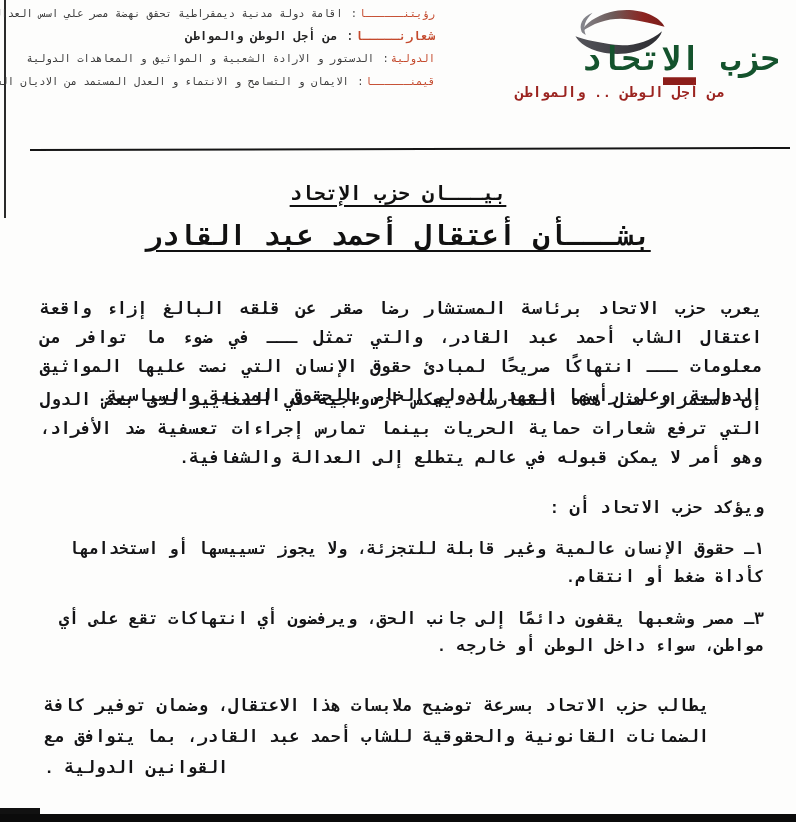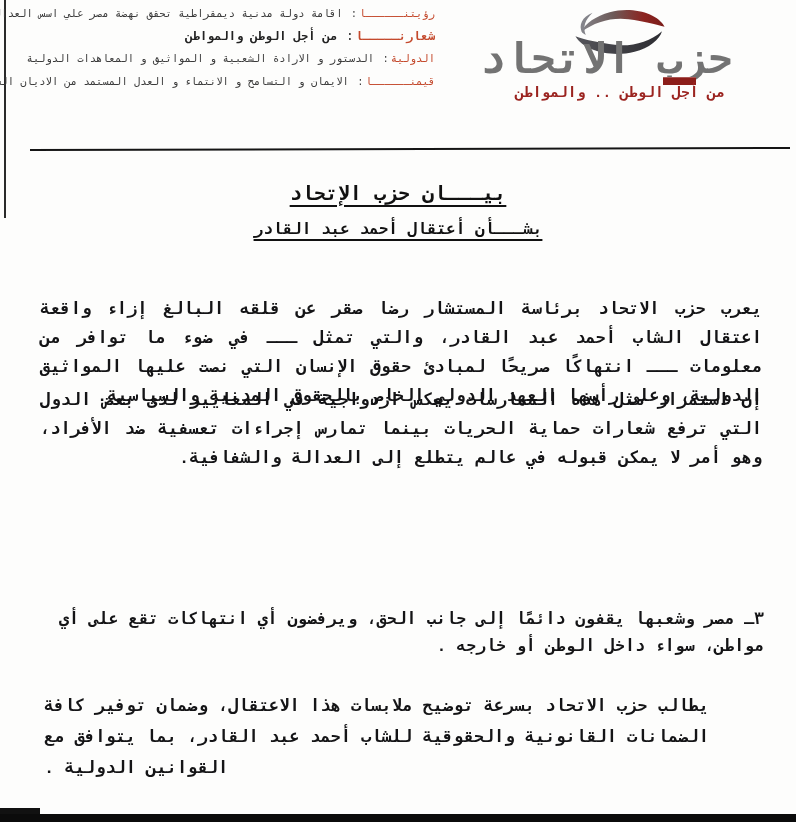--- a/index.html
+++ b/index.html
@@ -16,40 +16,40 @@
   
   .lh-lines{position:absolute;top:3px;right:361px;width:410px;text-align:right;}
   .lh-row{font-size:10.5px;line-height:22.6px;white-space:nowrap;color:#3a3a3a;}
   .lh-row .lh-label{color:#c4492c;}
   .lh-row .lh-sep{color:#444;padding:0 2px;}
   .lh-row.slogan{font-size:12px;font-weight:bold;color:#222;}
 
   
   .logo-emblem{position:absolute;left:568px;top:8px;width:104px;height:48px;}
   .wordmark{
-    position:absolute;left:480px;top:44px;width:300px;text-align:left;
-    font-size:42px;font-weight:800;color:#737373;letter-spacing:-1px;line-height:36px;
+    position:absolute;left:480px;top:44px;width:300px;text-align:right;
+    font-size:33px;font-weight:800;color:#14532d;letter-spacing:-1px;line-height:36px;
   }
   .logo-banner{position:absolute;left:663px;top:77px;width:33px;height:8px;background:#8c1e1a;
     box-shadow:inset 0 1px 0 rgba(255,255,255,.25);}
   .tagline{
     position:absolute;left:470px;top:84px;width:300px;text-align:center;
     font-size:14.5px;font-weight:bold;color:#9b2420;line-height:18px;
   }
 
   .rule{position:absolute;top:148px;left:30px;width:760px;height:2px;background:#151515;
     transform:rotate(-0.15deg);}
 
   
   .title1,.title2{
     position:absolute;left:0;width:796px;text-align:center;font-weight:bold;color:#111;
     text-decoration:underline;text-underline-offset:5px;text-decoration-thickness:1.5px;
   }
   .title1{top:181px;font-size:20px;}
-  .title2{top:219px;font-size:16px;}
+  .title2{top:219px;font-size:28px;}
 
   
   .para{
     position:absolute;right:30px;left:36px;margin:4px;
     font-size:17px;font-weight:bold;line-height:29px;color:#141416;
     text-align:justify;
   }
   .p1{top:291px;}
   .p2{top:382px;}
   .intro{position:absolute;right:32px;left:36px;top:497px;margin:0;
@@ -115,21 +115,26 @@
   <div class="tagline">من أجل الوطن .. والمواطن</div>
 
   <div class="rule"></div>
 
   <h1 class="title1" style="margin:0;">بيـــان حزب الإتحاد</h1>
   <h2 class="title2" style="margin:0;">بشـــأن أعتقال أحمد عبد القادر</h2>
 
   <p class="para p1">يعرب حزب الاتحاد برئاسة المستشار رضا صقر عن قلقه البالغ إزاء واقعة اعتقال الشاب أحمد عبد القادر، والتي تمثل ـــ في ضوء ما توافر من معلومات ـــ انتهاكًا صريحًا لمبادئ حقوق الإنسان التي نصت عليها المواثيق الدولية، وعلى رأسها العهد الدولي الخاص بالحقوق المدنية والسياسية.</p>
   <p class="para p2">إن استمرار مثل هذه الممارسات يعكس ازدواجية في المعايير لدى بعض الدول التي ترفع شعارات حماية الحريات بينما تمارس إجراءات تعسفية ضد الأفراد، وهو أمر لا يمكن قبوله في عالم يتطلع إلى العدالة والشفافية.</p>
 
+  <p class="intro">ويؤكد حزب الاتحاد أن :</p>
 
+  <p class="item it1">
+    <span class="num">١ـ</span>
+    <span>حقوق الإنسان عالمية وغير قابلة للتجزئة، ولا يجوز تسييسها أو استخدامها كأداة ضغط أو انتقام.</span>
+  </p>
   <p class="item it3">
     <span class="num">٣ـ</span>
     <span>مصر وشعبها يقفون دائمًا إلى جانب الحق، ويرفضون أي انتهاكات تقع على أي مواطن، سواء داخل الوطن أو خارجه .</span>
   </p>
 
   <p class="closing">يطالب حزب الاتحاد بسرعة توضيح ملابسات هذا الاعتقال، وضمان توفير كافة الضمانات القانونية والحقوقية للشاب أحمد عبد القادر، بما يتوافق مع القوانين الدولية .</p>
 
 </div>
 
 </body></html>

